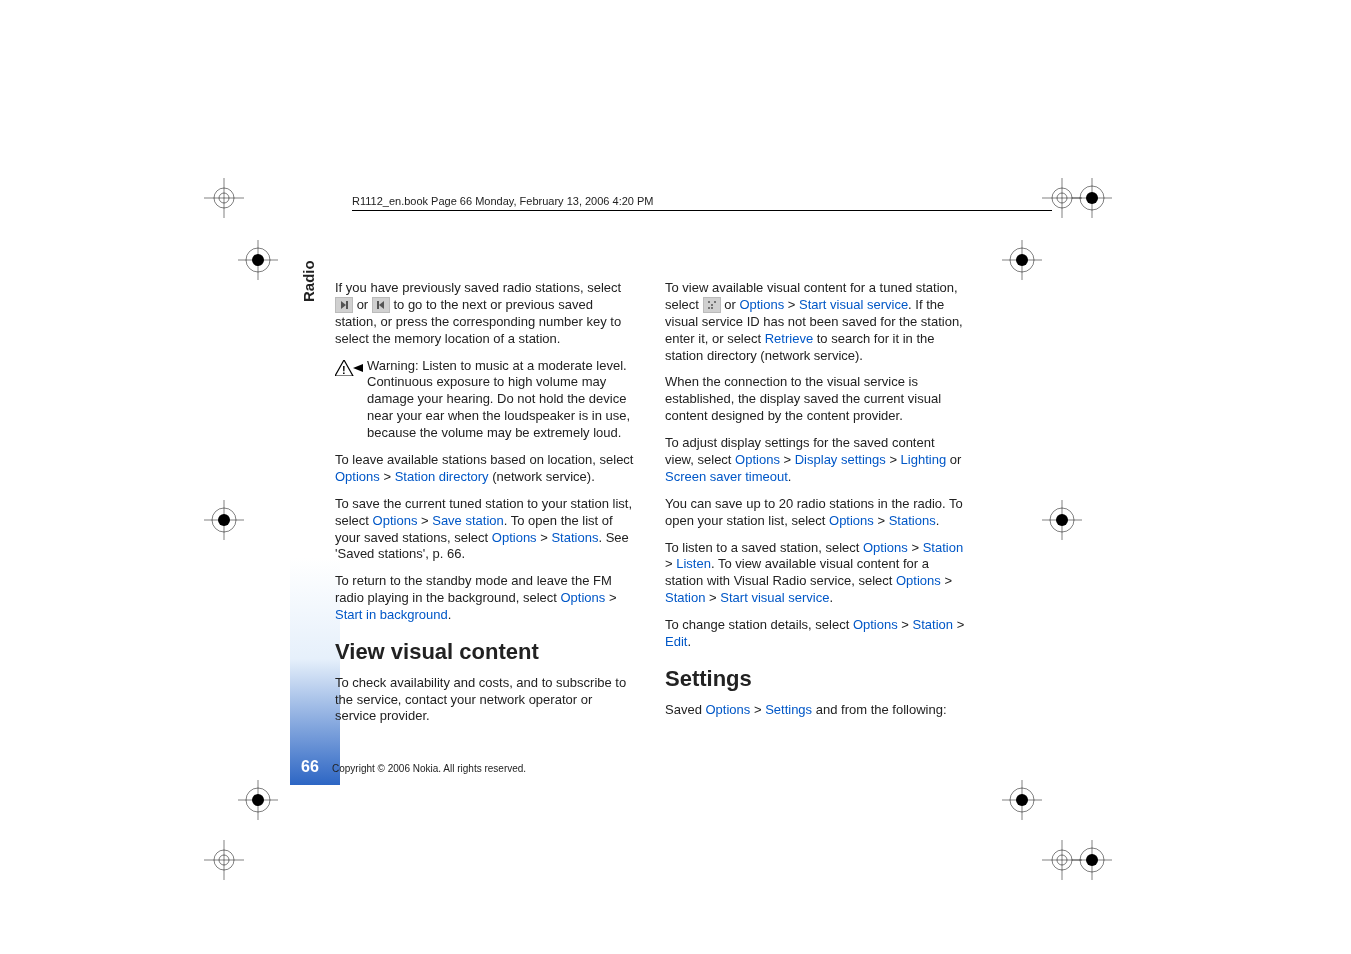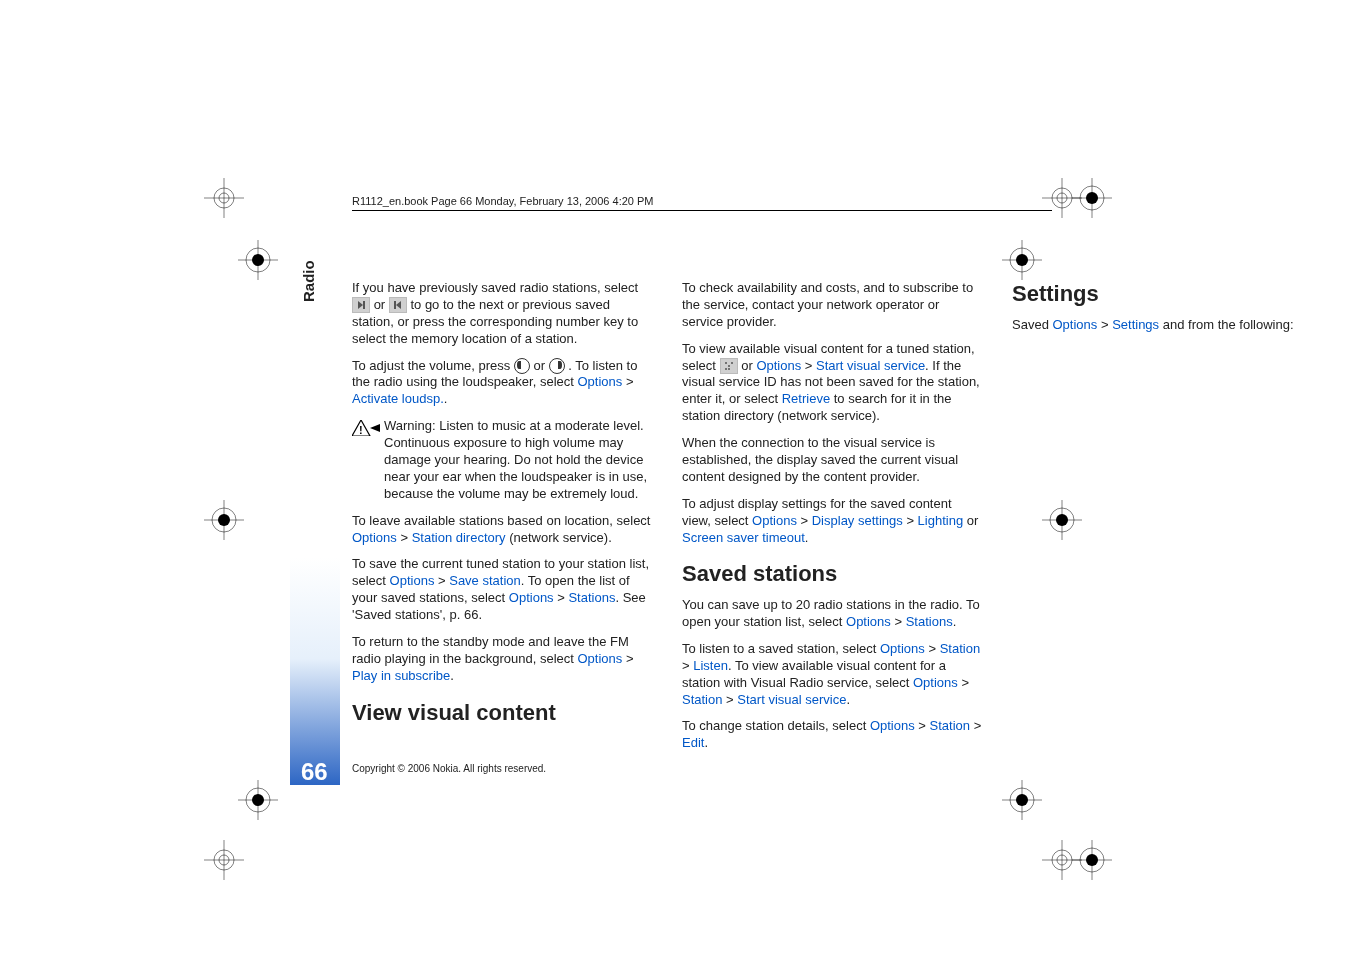--- a/index.html
+++ b/index.html
@@ -50,26 +50,26 @@
     transform-origin: left top;
     font-weight: bold;
     font-size: 15px;
     color: #222;
   }
   .page-number {
     position: absolute;
     left: 301px;
     top: 718px;
     font-weight: bold;
-    font-size: 24px;
+    font-size: 16px;
     color: #fff;
   }
   .content {
     position: absolute;
-    left: 352px;
+    left: 335px;
     top: 240px;
     width: 630px;
     column-count: 2;
     column-gap: 30px;
     column-fill: auto;
     height: 475px;
     font-size: 13px;
     line-height: 1.3;
   }
   .content p { margin: 0 0 10px 0; }
@@ -145,21 +145,21 @@
   .circle-key.left::after{
     content:""; position:absolute; left:2px; top:2px;
     width:4px;height:8px;background:#333;border-radius:50% 0 0 50%;
   }
   .circle-key.right::after{
     content:""; position:absolute; right:2px; top:2px;
     width:4px;height:8px;background:#333;border-radius:0 50% 50% 0;
   }
   .copyright {
     position:absolute;
-    left:352px; top:723px;
+    left:332px; top:723px;
     font-size:10px;
     color:#222;
   }
   strong{font-weight:normal;}
 </style>
 </head>
 <body>
 
 <div class="page">
 
@@ -246,66 +246,58 @@
   <div class="content">
 
     <p>
       <span>If you have previously saved radio stations, select </span>
       <span class="inline-icon scroll-right"></span>
       <span> or </span>
       <span class="inline-icon scroll-left"></span>
       <span> to go to the next or previous saved station, or press the corresponding number key to select the memory location of a station.</span>
     </p>
 
-    <p>
-      <span>To adjust the volume, press </span>
-      <span class="circle-key left"></span>
-      <span> or </span>
-      <span class="circle-key right"></span>
-      <span>. To listen to the radio using the loudspeaker, select </span><span class="link">Options</span><span class="sep"> &gt; </span><span class="link">Activate loudsp.</span><span>.</span>
-    </p>
 
     <div class="warning-block">
       <svg class="warn-icon" width="28" height="16">
           <polygon points="0,16 9,0 18,16" fill="none" stroke="#000" stroke-width="1.2"></polygon>
           <text x="7" y="14" font-size="11" font-weight="bold">!</text>
           <polygon points="18,8 28,4 28,12" fill="#000"></polygon>
         </svg>
       <strong>Warning:</strong><span> Listen to music at a moderate level. Continuous exposure to high volume may damage your hearing. Do not hold the device near your ear when the loudspeaker is in use, because the volume may be extremely loud.</span>
     </div>
 
     <p>
       <span>To leave available stations based on location, select </span><span class="link">Options</span><span class="sep"> &gt; </span><span class="link">Station directory</span><span> (network service).</span>
     </p>
 
     <p>
       <span>To save the current tuned station to your station list, select </span><span class="link">Options</span><span class="sep"> &gt; </span><span class="link">Save station</span><span>. To open the list of your saved stations, select </span><span class="link">Options</span><span class="sep"> &gt; </span><span class="link">Stations</span><span>. See 'Saved stations', p. 66.</span>
     </p>
 
     <p>
-      <span>To return to the standby mode and leave the FM radio playing in the background, select </span><span class="link">Options</span><span class="sep"> &gt; </span><span class="link">Play in subscribe</span><span>.</span>
+      <span>To return to the standby mode and leave the FM radio playing in the background, select </span><span class="link">Options</span><span class="sep"> &gt; </span><span class="link">Start in background</span><span>.</span>
     </p>
 
     <h2>View visual content</h2>
 
     <p>To check availability and costs, and to subscribe to the service, contact your network operator or service provider.</p>
 
     <p>
       <span>To view available visual content for a tuned station, select </span>
       <span class="inline-icon dots"></span>
       <span> or </span><span class="link">Options</span><span class="sep"> &gt; </span><span class="link">Start visual service</span><span>. If the visual service ID has not been saved for the station, enter it, or select </span><span class="link">Retrieve</span><span> to search for it in the station directory (network service).</span>
     </p>
 
     <p>When the connection to the visual service is established, the display saved the current visual content designed by the content provider.</p>
 
     <p>
       <span>To adjust display settings for the saved content view, select </span><span class="link">Options</span><span class="sep"> &gt; </span><span class="link">Display settings</span><span class="sep"> &gt; </span><span class="link">Lighting</span><span> or </span><span class="link">Screen saver timeout</span><span>.</span>
     </p>
 
-    <h2>Saved stations</h2>
 
     <p>
       <span>You can save up to 20 radio stations in the radio. To open your station list, select </span><span class="link">Options</span><span class="sep"> &gt; </span><span class="link">Stations</span><span>.</span>
     </p>
 
     <p>
       <span>To listen to a saved station, select </span><span class="link">Options</span><span class="sep"> &gt; </span><span class="link">Station</span><span class="sep"> &gt; </span><span class="link">Listen</span><span>. To view available visual content for a station with Visual Radio service, select </span><span class="link">Options</span><span class="sep"> &gt; </span><span class="link">Station</span><span class="sep"> &gt; </span><span class="link">Start visual service</span><span>.</span>
     </p>
 
     <p>

